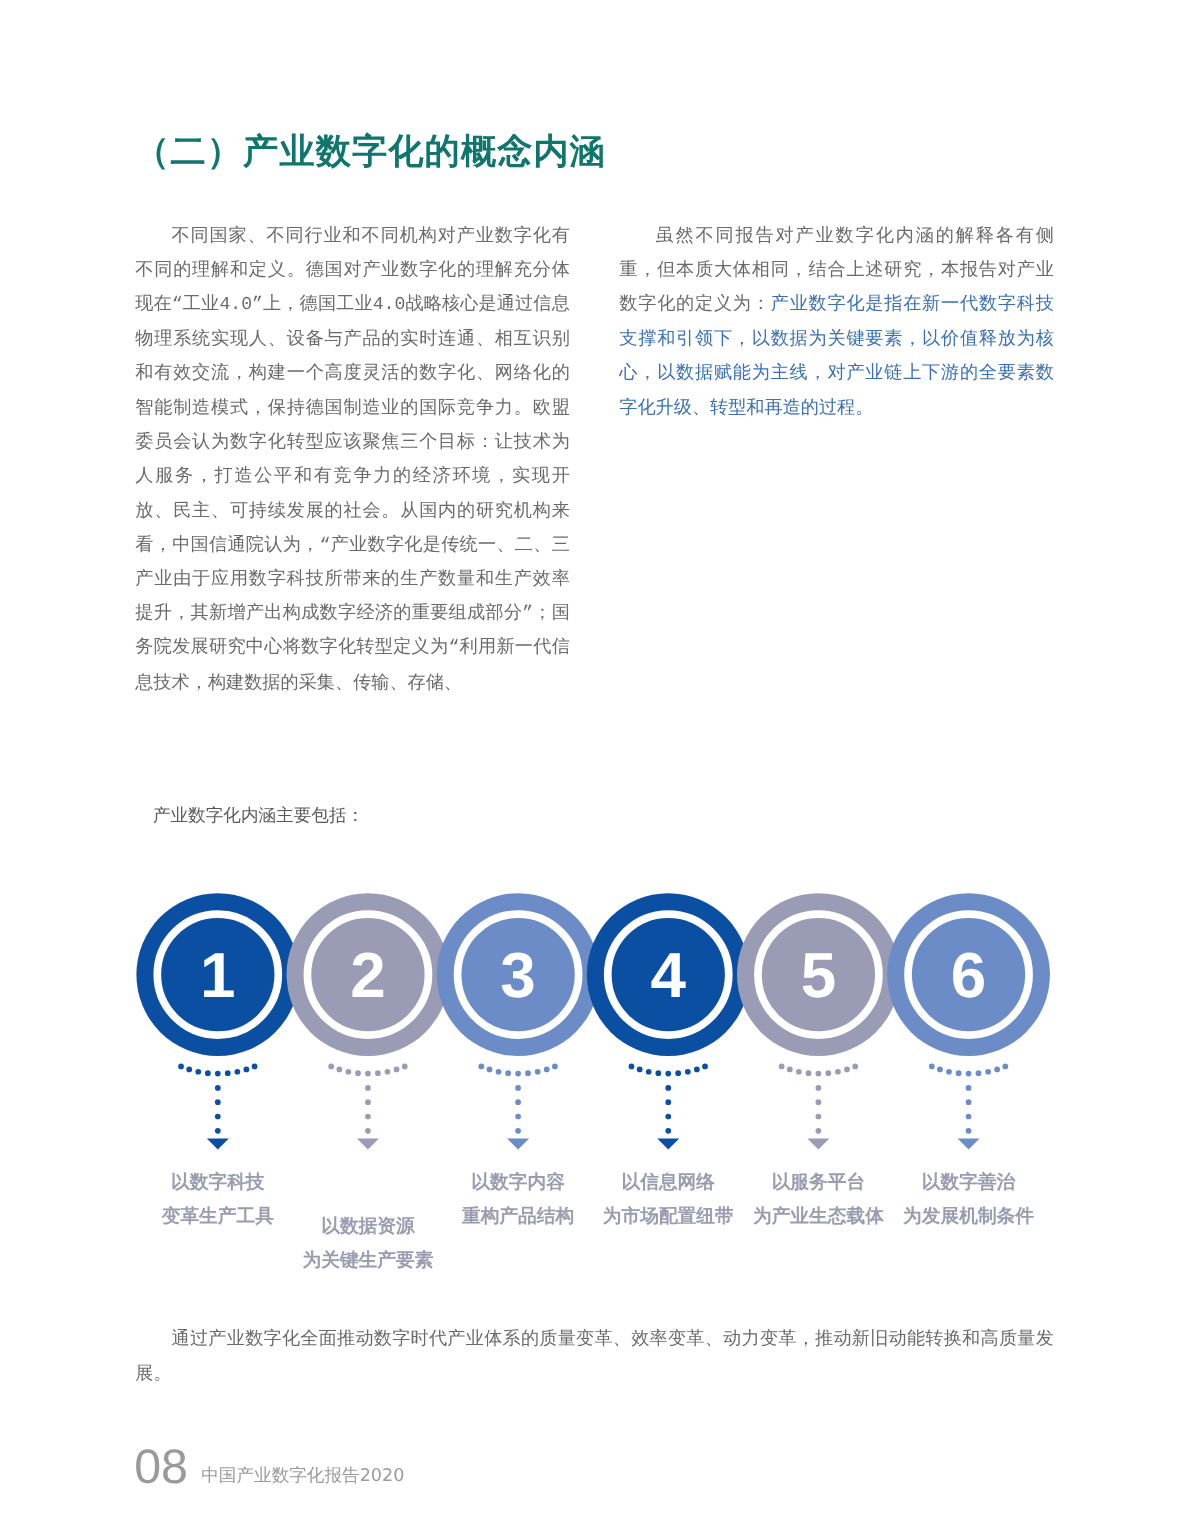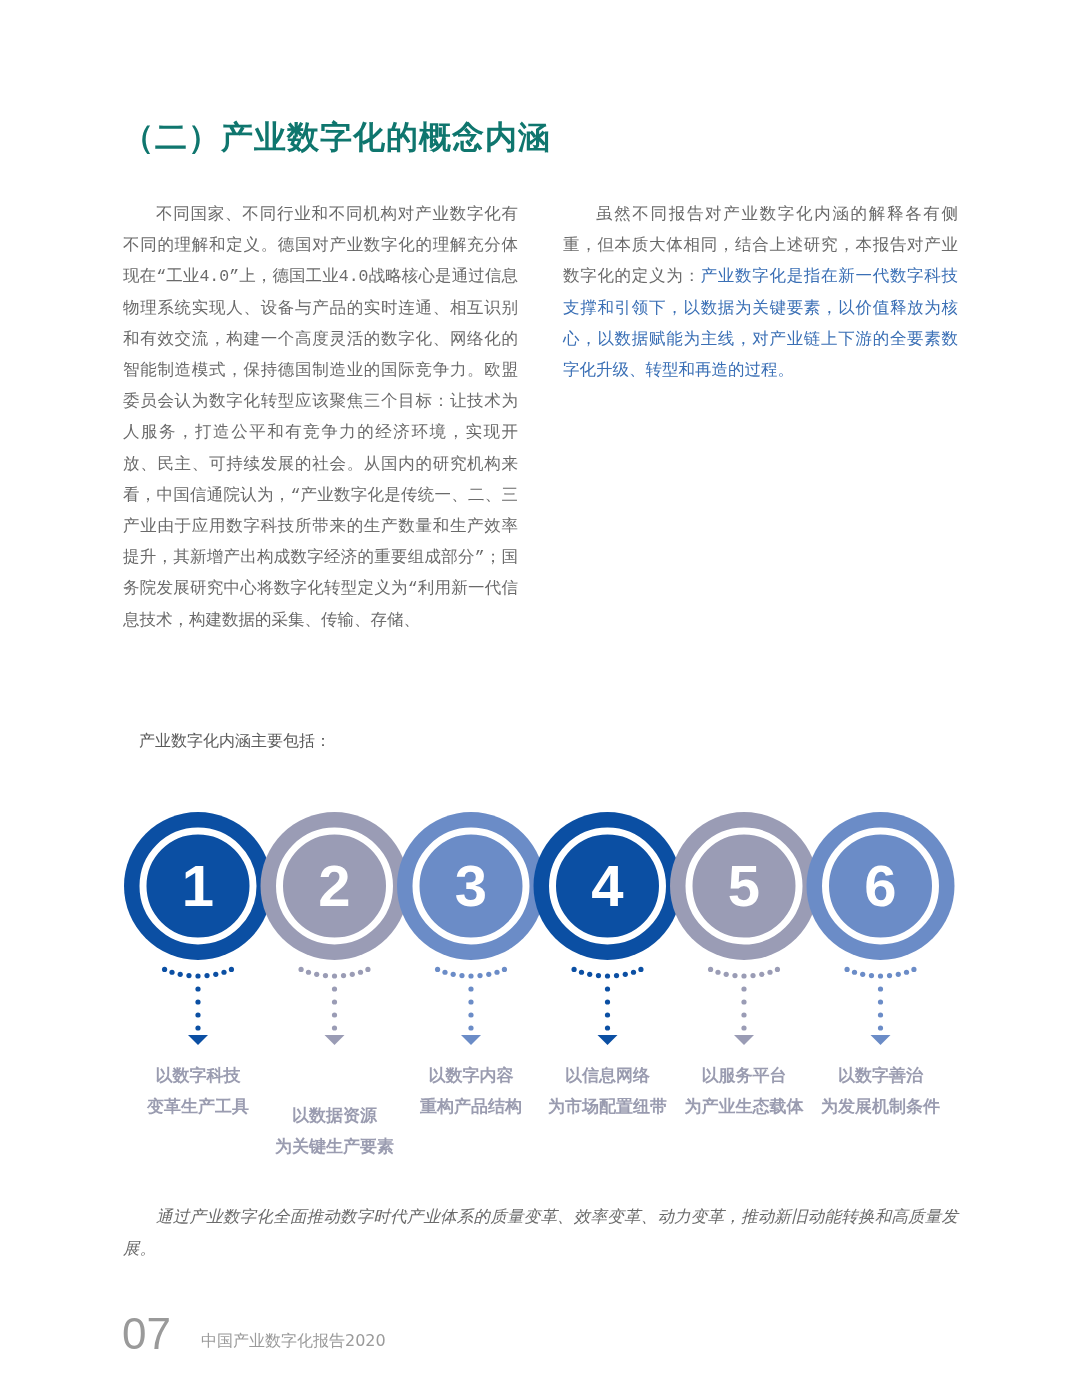--- a/index.html
+++ b/index.html
@@ -32,29 +32,28 @@
     .step-label {
       position: absolute; width: 140px; text-align: center;
       font-size: 17px; font-weight: bold; color: #9a9cb0; line-height: 31px;
       font-family: "DejaVu Sans", sans-serif;
     }
     .step-label span { display: block; white-space: nowrap; }
     .summary {
       position: absolute; left: 123px; top: 1201px; width: 835px; margin: 0;
       font-size: 16.5px; line-height: 32px; color: #6a6a6a; text-indent: 2em; text-align: justify;
       font-family: "DejaVu Sans", sans-serif;
-      font-style: italic;
     }
     .footer { position: absolute; left: 122px; top: 1312px; display: flex; align-items: flex-end; }
     .page-num {
       font-size: 44px; color: #9a9a9a; font-weight: 300; line-height: 44px;
       font-family: "Liberation Sans", sans-serif;
     }
     .report-name {
-      margin-left: 30px; margin-bottom: 4px; font-size: 16px; color: #9a9a9a;
+      margin-left: 12px; margin-bottom: 4px; font-size: 16px; color: #9a9a9a;
       font-family: "DejaVu Sans", sans-serif;
     }
   </style>
 </head>
 <body>
 
 <h2 class="section-title">（二）产业数字化的概念内涵</h2>
 
 <div class="col col-left">
   <p class="indent">不同国家、不同行业和不同机构对产业数字化有不同的理解和定义。德国对产业数字化的理解充分体现在“工业4.0”上，德国工业4.0战略核心是通过信息物理系统实现人、设备与产品的实时连通、相互识别和有效交流，构建一个高度灵活的数字化、网络化的智能制造模式，保持德国制造业的国际竞争力。欧盟委员会认为数字化转型应该聚焦三个目标：让技术为人服务，打造公平和有竞争力的经济环境，实现开放、民主、可持续发展的社会。从国内的研究机构来看，中国信通院认为，“产业数字化是传统一、二、三产业由于应用数字科技所带来的生产数量和生产效率提升，其新增产出构成数字经济的重要组成部分”；国务院发展研究中心将数字化转型定义为“利用新一代信息技术，构建数据的采集、传输、存储、</p>
@@ -207,15 +206,15 @@
       <div class="step-label" style="left: 810.5px; top: 260px;">
         <span>以数字善治</span>
         <span>为发展机制条件</span>
       </div>
     </div>
 </div>
 
 <p class="summary">通过产业数字化全面推动数字时代产业体系的质量变革、效率变革、动力变革，推动新旧动能转换和高质量发展。</p>
 
 <div class="footer">
-  <span class="page-num">07</span>
+  <span class="page-num">08</span>
   <span class="report-name">中国产业数字化报告2020</span>
 </div>
 
 </body></html>

